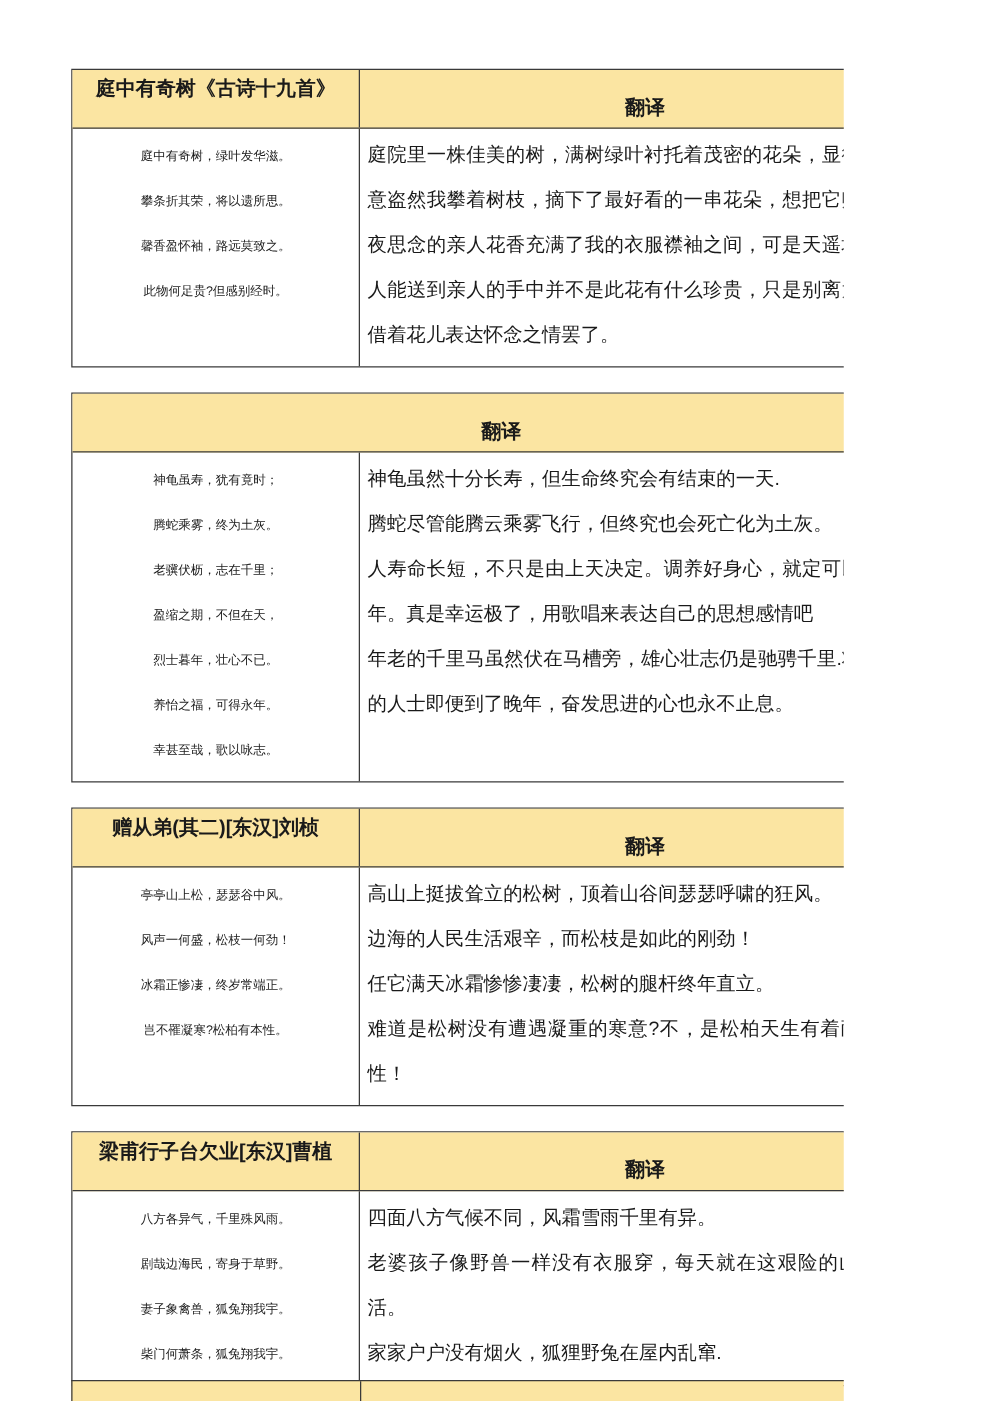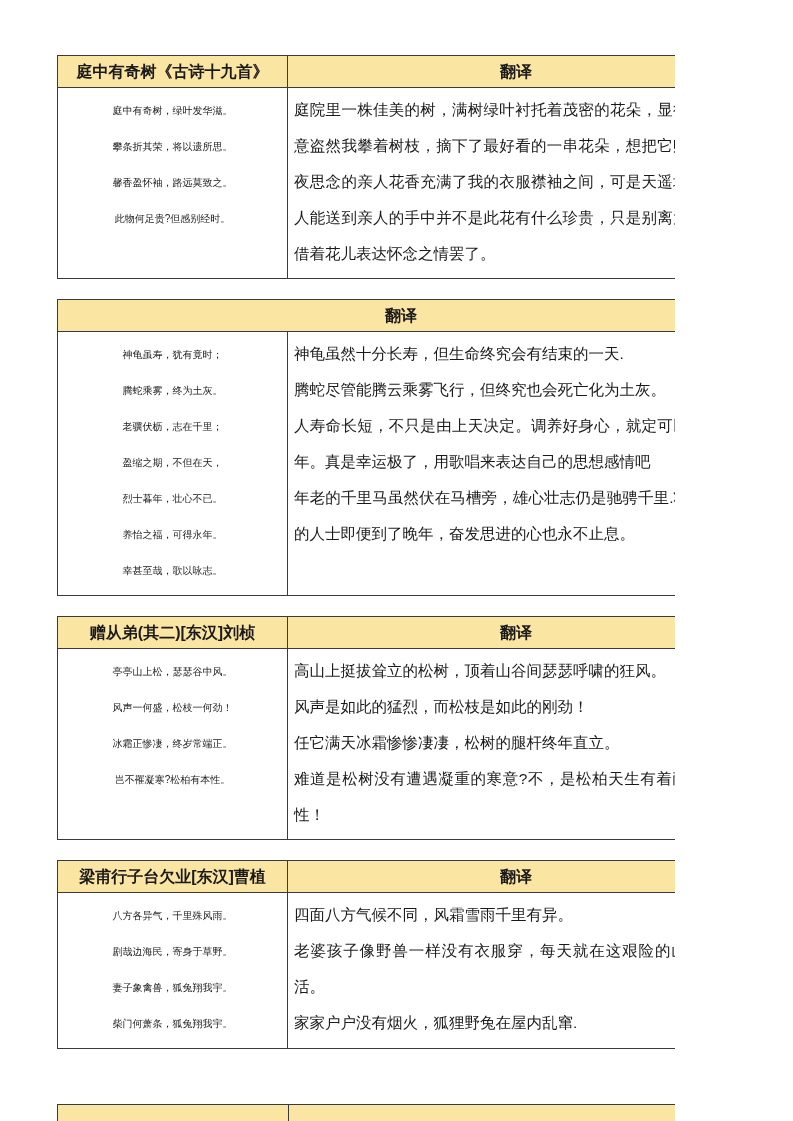--- a/index.html
+++ b/index.html
@@ -36,21 +36,21 @@
   }
   .t-title{
     width:230px;
     border-right:1px solid var(--border);
     text-align:center;
     padding:6px 2px 5px;
   }
   .t-translabel{
     flex:1;
     text-align:center;
-    padding:6px 2px 5px;
+    padding:21px 2px 5px;
   }
   .t-body{display:flex;align-items:stretch;}
   .t-poem{
     width:230px;
     border-right:1px solid var(--border);
     text-align:center;
     padding:5px 0 6px;
   }
   .poem-line{
     font-size:10px;
@@ -135,21 +135,21 @@
     </div>
     <div class="t-body">
       <div class="t-poem">
             <div class="poem-line">亭亭山上松，瑟瑟谷中风。</div>
             <div class="poem-line">风声一何盛，松枝一何劲！</div>
             <div class="poem-line">冰霜正惨凄，终岁常端正。</div>
             <div class="poem-line">岂不罹凝寒?松柏有本性。</div>
           </div>
       <div class="t-trans">
             <div class="trans-par">高山上挺拔耸立的松树，顶着山谷间瑟瑟呼啸的狂风。</div>
-            <div class="trans-par">风声是如此的猛烈，而松枝是如此的刚劲！</div>
+            <div class="trans-par">边海的人民生活艰辛，而松枝是如此的刚劲！</div>
             <div class="trans-par">任它满天冰霜惨惨凄凄，松树的腿杆终年直立。</div>
             <div class="trans-par">难道是松树没有遭遇凝重的寒意?不，是松柏天生有着耐寒的本性！</div>
           </div>
     </div>
   </div>
 
   <div class="poem-table">
     <div class="t-header">
       <div class="t-title">梁甫行子台欠业[东汉]曹植</div>
       <div class="t-translabel">翻译</div>

